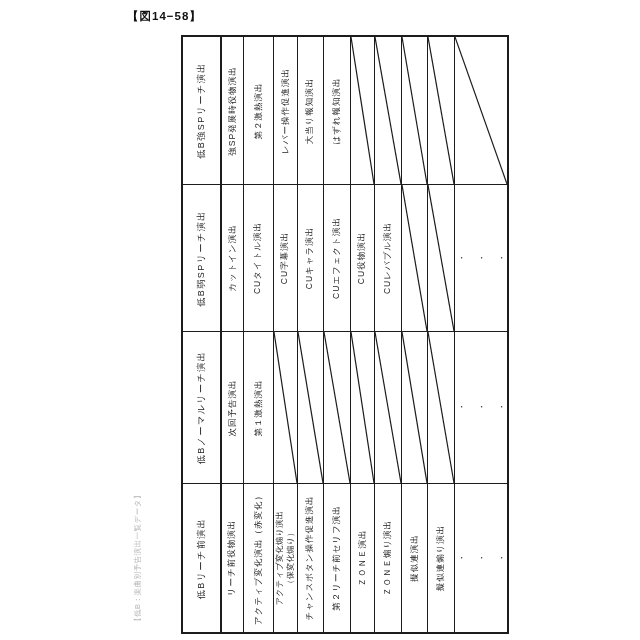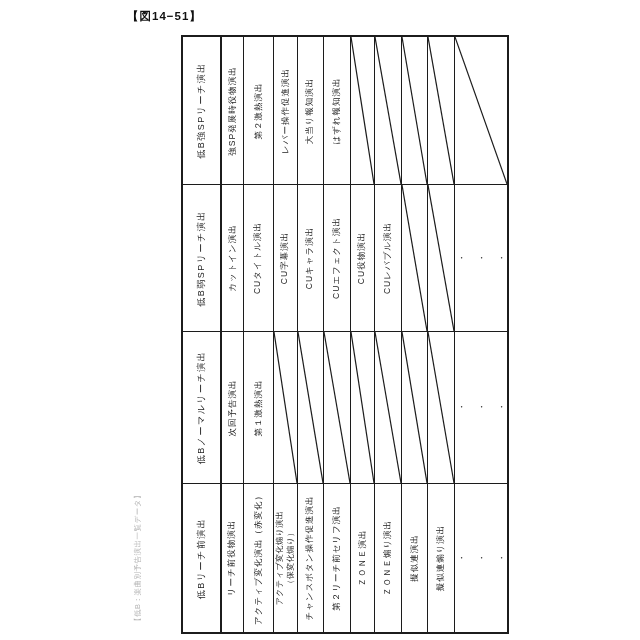--- a/index.html
+++ b/index.html
@@ -43,21 +43,21 @@
   .diag{position:absolute;left:0;top:0;width:100%;height:100%;display:block;}
   .dots{
     font-size:9px;letter-spacing:11px;color:#333;transform:translateX(6px);
     white-space:nowrap;
   }
 </style>
 </head>
 <body>
 
 <div id="page">
-  <div id="fig-title">【図14−51】</div>
+  <div id="fig-title">【図14−58】</div>
 
   <div id="side-label-wrap">
     <span id="side-label">【低B：楽曲別予告演出一覧データ】</span>
   </div>
 
   <div id="figure-table" style="grid-template-columns: 39px 22px 30px 24px 26px 27px 24px 27px 26px 27px 52px; grid-template-rows: 148px 147px 152px 148px;">
       <div class="cell hdr">
         <span class="rot">低B強SPリーチ演出</span>
       </div>
       <div class="cell">

